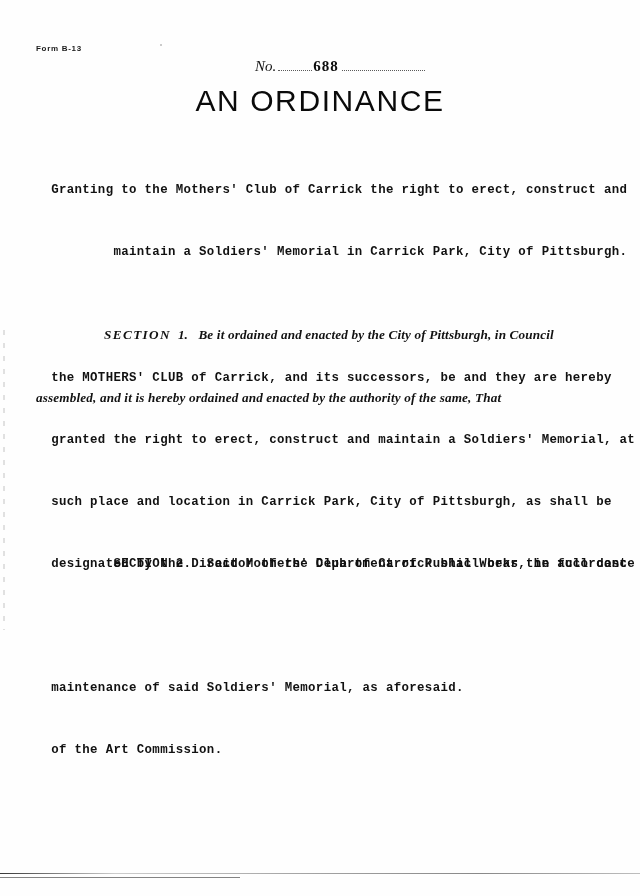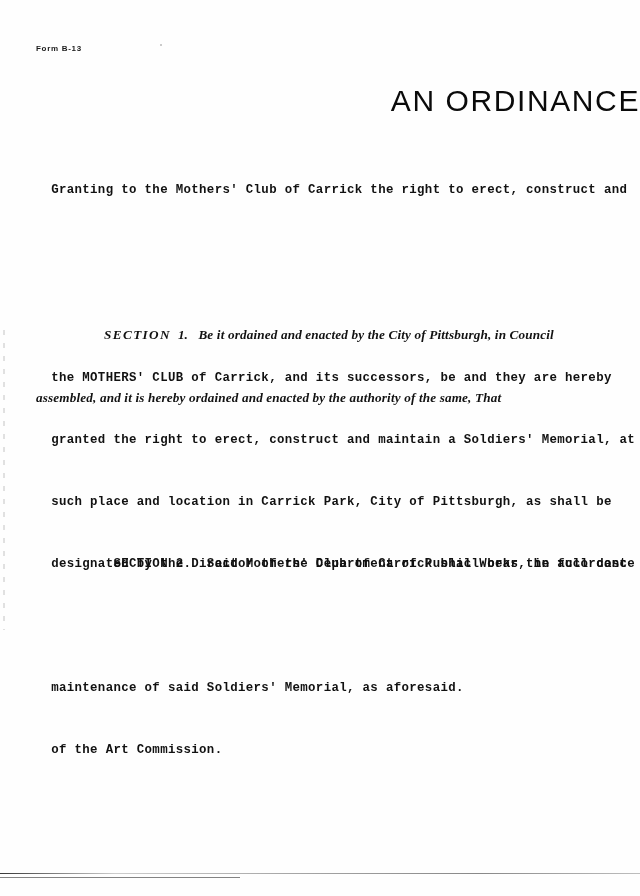--- a/index.html
+++ b/index.html
@@ -66,21 +66,21 @@
     margin: 0 0 3px 3px;
     height: 1px;
   }
 
   
   .ordinance-title {
     position: absolute;
     left: 0;
     right: 0;
     top: 84px;
-    text-align: right;
+    text-align: center;
     font-family: "Liberation Sans", sans-serif;
     font-size: 30px;
     font-weight: 400;
     letter-spacing: 1.6px;
     color: #0a0a0a;
   }
 
   
   .tw-block {
     position: absolute;
@@ -188,25 +188,32 @@
     border-radius: 50%;
   }
 </style>
 </head>
 <body>
 
 <div id="page">
 
   <div class="form-code">Form B-13</div>
 
+  <div class="no-line">
+    <span class="no-label">No.</span>
+    <span class="no-leader-a"></span>
+    <span class="no-value">688</span>
+    <span class="no-leader-b"></span>
+  </div>
 
   <div class="ordinance-title">AN ORDINANCE</div>
 
   <div class="tw-block granting">
     <span>Granting to the Mothers' Club of Carrick the right to erect, construct and</span><br>
+    <span>maintain a Soldiers' Memorial in Carrick Park, City of Pittsburgh.</span>
   </div>
 
   <div class="preamble">
     <span class="ln1"><span class="sec-word">SECTION</span>&nbsp;&nbsp;<span>1.</span>&nbsp;&nbsp;&nbsp;<span>Be it ordained and enacted by the City of Pittsburgh, in Council</span></span>
     <span class="ln2">assembled, and it is hereby ordained and enacted by the authority of the same, That</span>
   </div>
 
   <div class="body-block">
     <span>the MOTHERS' CLUB of Carrick, and its successors, be and they are hereby</span><br>
     <span>granted the right to erect, construct and maintain a Soldiers' Memorial, at</span><br>

